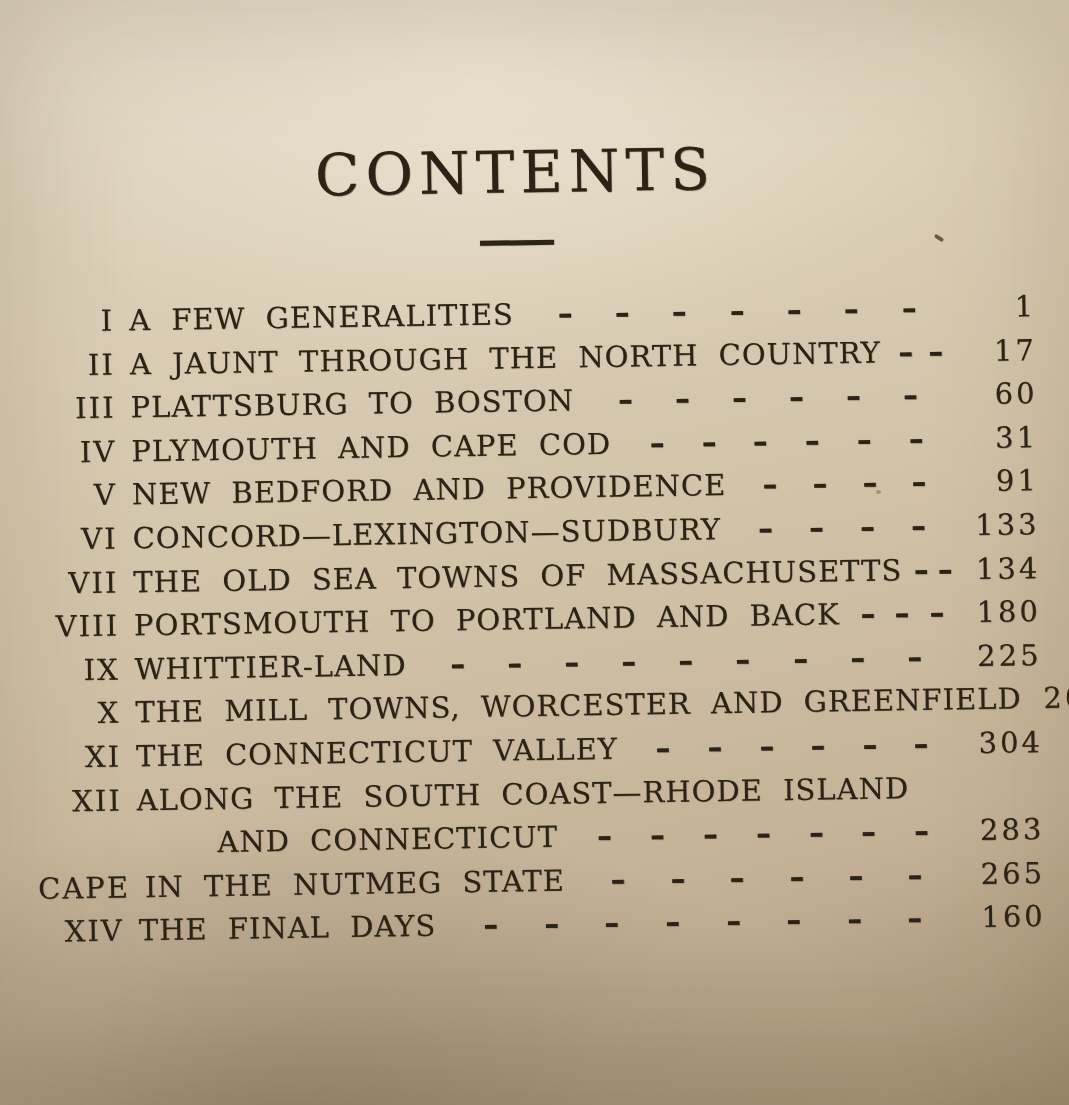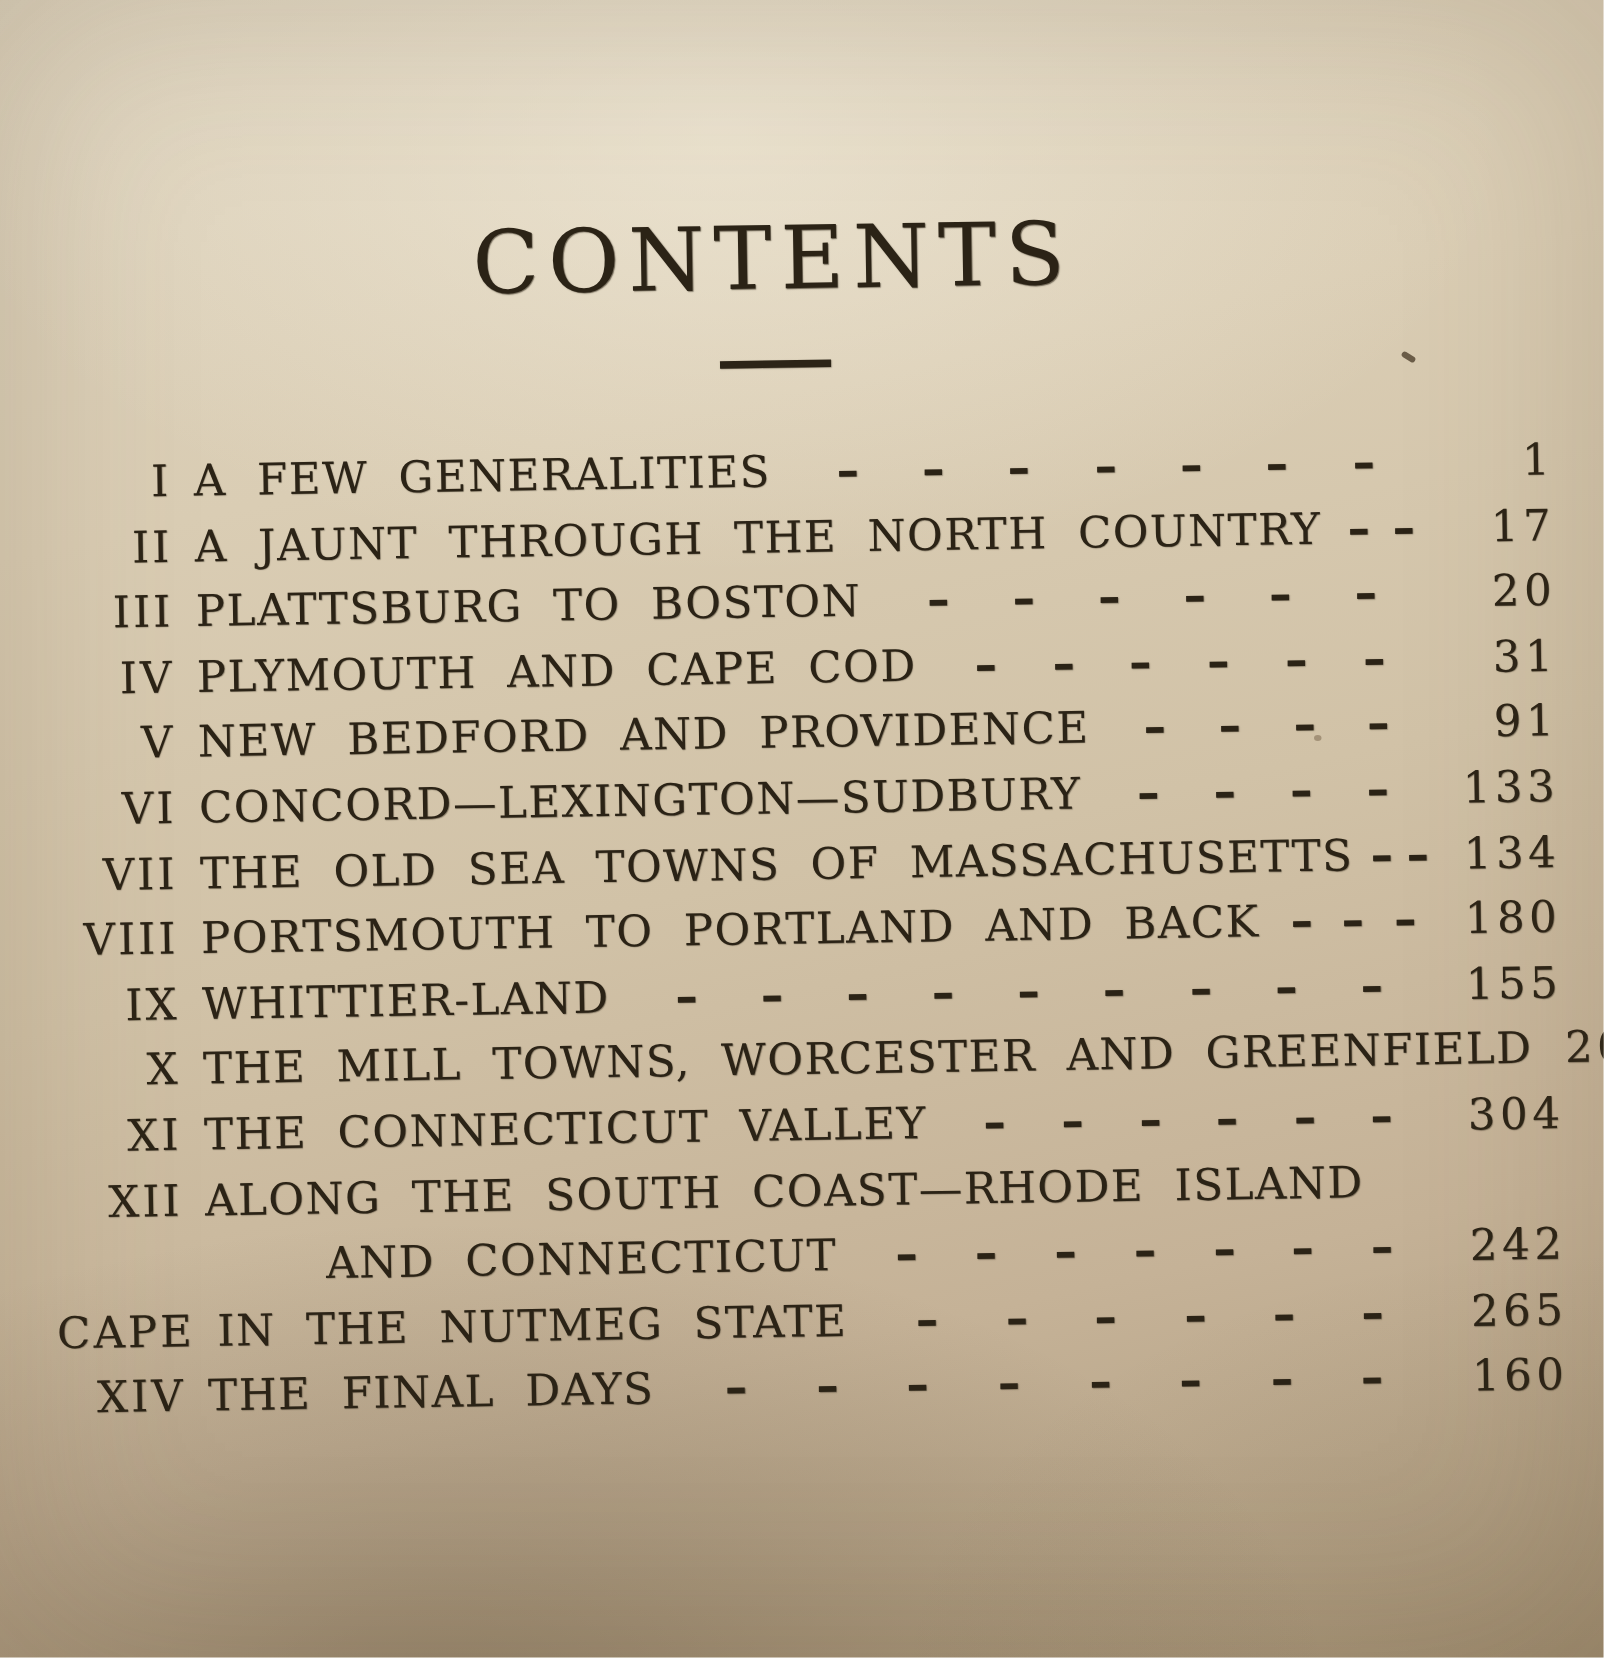--- a/index.html
+++ b/index.html
@@ -114,21 +114,21 @@
     <span class="num">III</span>
     <span class="title">PLATTSBURG TO BOSTON</span>
     <span class="leaders">
             <span class="dash">-</span>
             <span class="dash">-</span>
             <span class="dash">-</span>
             <span class="dash">-</span>
             <span class="dash">-</span>
             <span class="dash">-</span>
           </span>
-    <span class="pagenum">20</span>
+    <span class="pagenum">60</span>
   </div>
 
   <div class="toc-row">
     <span class="num">IV</span>
     <span class="title">PLYMOUTH AND CAPE COD</span>
     <span class="leaders">
             <span class="dash">-</span>
             <span class="dash">-</span>
             <span class="dash">-</span>
             <span class="dash">-</span>
@@ -190,21 +190,21 @@
             <span class="dash">-</span>
             <span class="dash">-</span>
             <span class="dash">-</span>
             <span class="dash">-</span>
             <span class="dash">-</span>
             <span class="dash">-</span>
             <span class="dash">-</span>
             <span class="dash">-</span>
             <span class="dash">-</span>
           </span>
-    <span class="pagenum">155</span>
+    <span class="pagenum">225</span>
   </div>
 
   <div class="toc-row">
     <span class="num">X</span>
     <span class="title">THE MILL TOWNS, WORCESTER AND GREENFIELD</span>
     <span class="leaders"></span>
     <span class="pagenum">208</span>
   </div>
 
   <div class="toc-row">
@@ -233,21 +233,21 @@
     <span class="title indent2">AND CONNECTICUT</span>
     <span class="leaders">
             <span class="dash">-</span>
             <span class="dash">-</span>
             <span class="dash">-</span>
             <span class="dash">-</span>
             <span class="dash">-</span>
             <span class="dash">-</span>
             <span class="dash">-</span>
           </span>
-    <span class="pagenum">242</span>
+    <span class="pagenum">283</span>
   </div>
 
   <div class="toc-row">
     <span class="num">CAPE</span>
     <span class="title">IN THE NUTMEG STATE</span>
     <span class="leaders">
             <span class="dash">-</span>
             <span class="dash">-</span>
             <span class="dash">-</span>
             <span class="dash">-</span>

